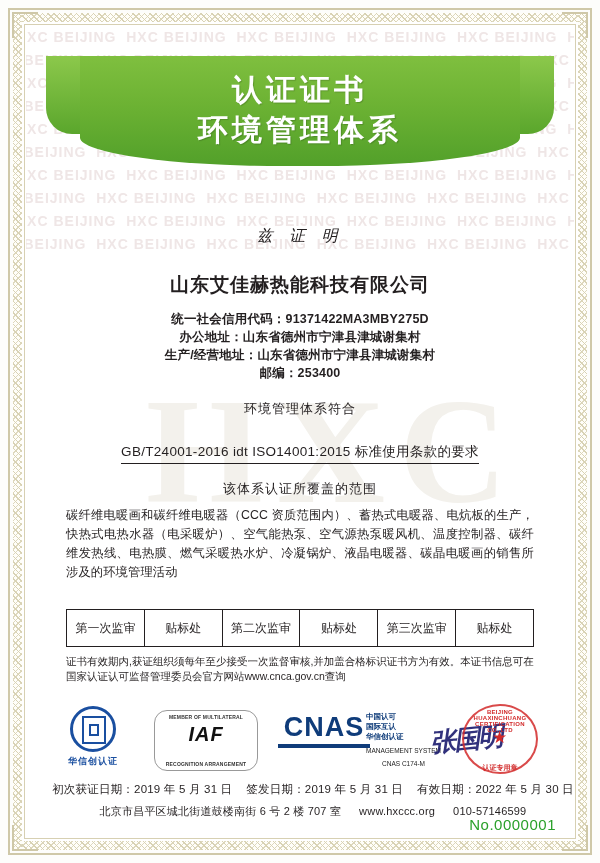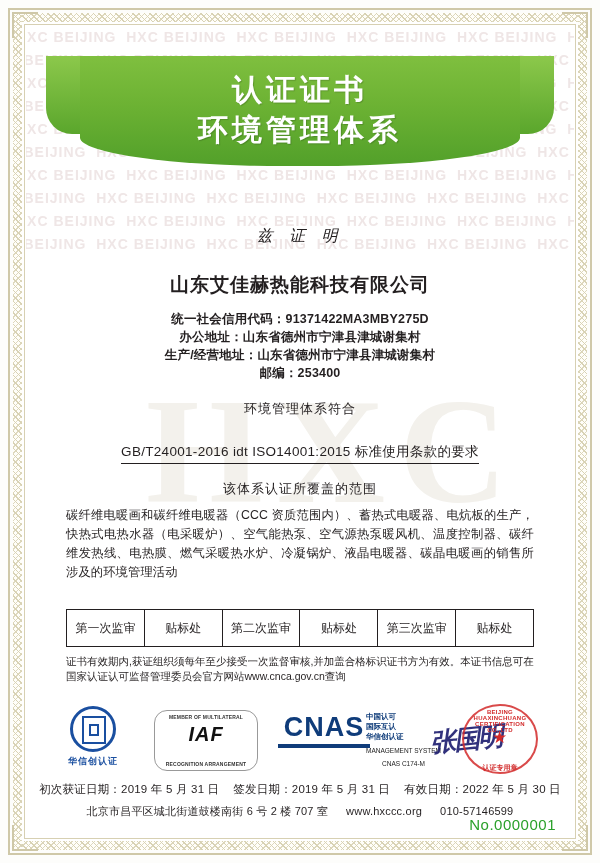--- a/index.html
+++ b/index.html
@@ -403,20 +403,21 @@
     opacity: .9;
   }
 
   
   .footer {
     position: absolute;
     left: 0;
     top: 756px;
     width: 548px;
     text-align: center;
+    padding-left: 13px;
   }
   .footer-dates {
     font-size: 11.5px;
     letter-spacing: .2px;
   }
   .footer-dates .gap { display: inline-block; width: 14px; }
   .footer-addr {
     margin-top: 7px;
     font-size: 11px;
     letter-spacing: .2px;

